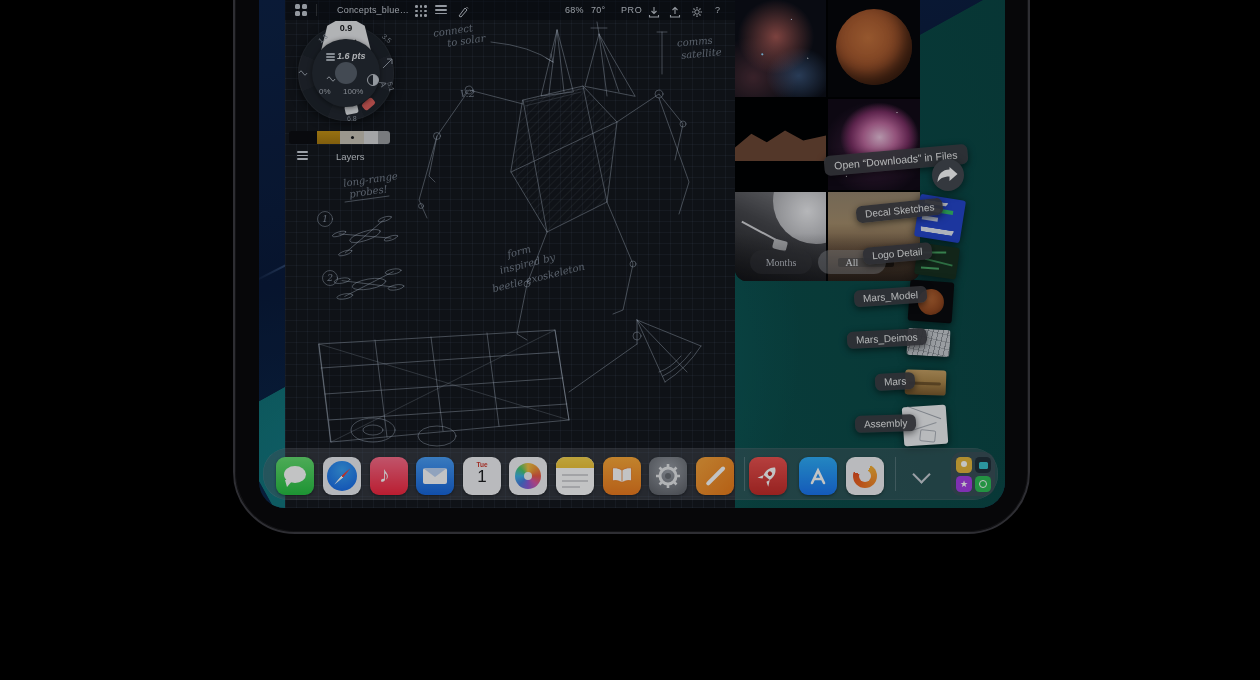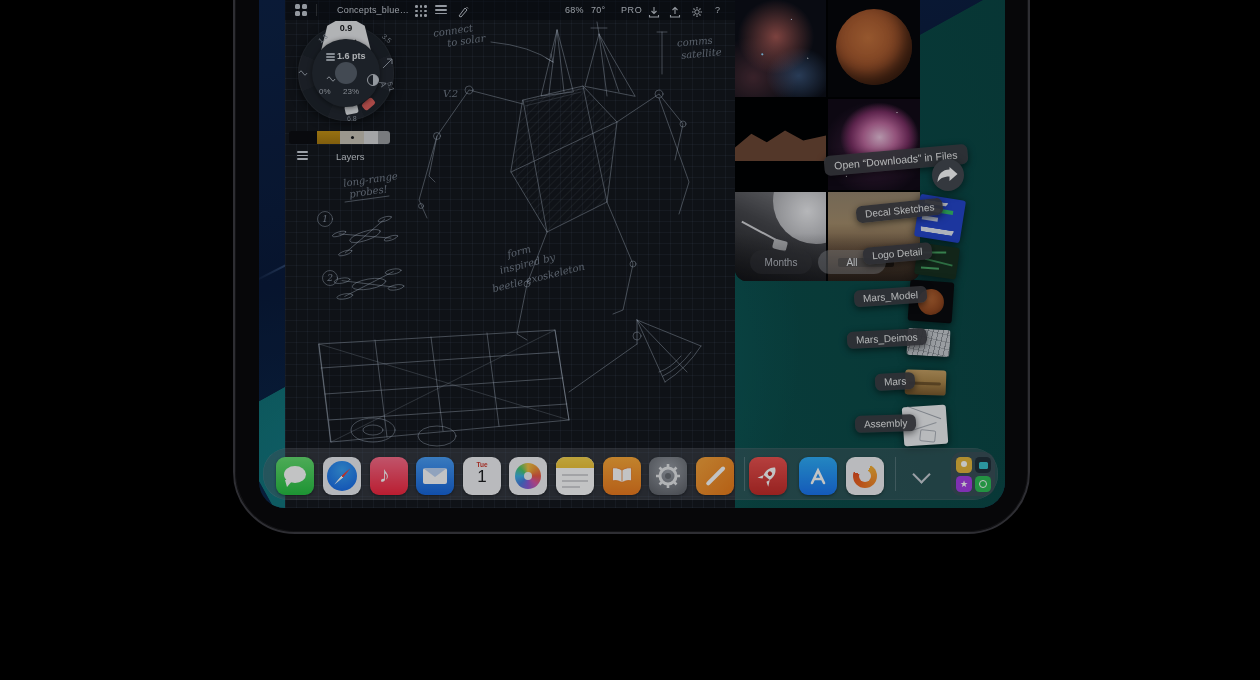--- a/index.html
+++ b/index.html
@@ -36,21 +36,21 @@
     background:conic-gradient(from -22.5deg,#23272e 0 45deg,#1e232a 0 90deg,#23272e 0 135deg,#1e232a 0 180deg,#23272e 0 225deg,#1e232a 0 270deg,#23272e 0 315deg,#1e232a 0 360deg);
     box-shadow:0 3px 10px rgba(0,0,0,.55),inset 0 0 0 1px rgba(255,255,255,.04);}
   .wheel-wedge{position:absolute;left:22px;top:-4px;width:52px;height:34px;background:#e9eaec;
     clip-path:polygon(14% 14%,30% 0,70% 0,86% 14%,100% 100%,0% 100%);text-align:center;}
   .wedge-size{font-size:9px;font-weight:bold;color:#17181a;display:block;margin-top:2px;}
   .wl{position:absolute;font-size:7px;color:#8d949e;}
   .wheel-inner{position:absolute;left:14px;top:14px;width:68px;height:68px;border-radius:50%;
     background:#262b32;box-shadow:0 1px 5px rgba(0,0,0,.5);}
   .wheel-knob{position:absolute;left:37px;top:37px;width:22px;height:22px;border-radius:50%;background:#58606b;}
   .stripes b{display:block;width:9px;height:1.6px;background:#aeb4bd;margin-bottom:1.4px;border-radius:1px;}
-  .pts{position:absolute;left:39px;top:26px;font-size:9px;font-weight:bold;color:#e4e7ea;}
+  .pts{position:absolute;left:39px;top:26px;font-size:9px;font-weight:bold;color:#e4e7ea;font-style:italic;}
   .pct{position:absolute;font-size:8px;color:#aeb4bd;}
   .contrast{position:absolute;left:69px;top:49px;width:10px;height:10px;border-radius:50%;
     border:1px solid #c3c8cf;background:linear-gradient(90deg,transparent 50%,#c3c8cf 50%);}
   .marker-red{position:absolute;left:64px;top:75px;width:13px;height:8px;border-radius:2.5px;background:#df605c;transform:rotate(-40deg);}
   .eraser{position:absolute;left:47px;top:80px;width:13px;height:9px;border-radius:2px;background:#e3e5e8;transform:rotate(-12deg);}
   
   .colorbar{position:absolute;left:4px;top:131px;width:101px;height:13px;border-radius:3px;overflow:hidden;display:flex;z-index:5;}
   .sw{height:100%;position:relative;}
   .sw .dot{position:absolute;left:50%;top:50%;width:3px;height:3px;margin:-1.5px;border-radius:50%;background:#17181a;}
   
@@ -58,21 +58,21 @@
   .burger b{display:block;width:11px;height:1.6px;background:#ced3da;margin-bottom:2px;border-radius:1px;}
   .layers-label{font-size:9.5px;color:#d3d7dd;margin-left:8px;padding-left:20px;}
   
   .hand{position:absolute;font:italic 10px "DejaVu Serif",serif;color:rgba(195,208,226,.55);white-space:nowrap;z-index:3;}
   
   .photos{position:absolute;left:476px;top:0;width:185px;height:281px;background:#000;z-index:10;
     border-radius:0 0 12px 12px;overflow:hidden;}
   .ph{position:absolute;overflow:hidden;}
   .ph-fade{position:absolute;left:0;bottom:0;width:100%;height:48px;
     background:linear-gradient(180deg,rgba(10,10,12,0) 0%,rgba(10,10,12,.55) 100%);}
-  .pill{position:absolute;bottom:7px;height:24px;border-radius:13px;display:flex;align-items:center;justify-content:center;font-size:10px;}
+  .pill{position:absolute;bottom:7px;height:24px;border-radius:13px;display:flex;align-items:center;justify-content:center;font-size:10px;font-family:Liberation Serif, serif;}
   .pill-months{left:15px;width:62px;background:rgba(55,55,60,.45);color:#b7bac1;}
   .pill-all{left:83px;width:68px;background:rgba(150,152,158,.45);color:#eceef1;}
   
   .tag{position:absolute;background:rgba(62,62,67,.94);color:#eceded;font-size:10px;padding:3px 9px;
     border-radius:6px;white-space:nowrap;box-shadow:0 2px 7px rgba(0,0,0,.55);z-index:30;}
   .thumb{position:absolute;z-index:29;box-shadow:0 2px 8px rgba(0,0,0,.6);border-radius:3px;}
   .share-btn{position:absolute;left:673px;top:159px;width:32px;height:32px;border-radius:50%;
     background:#45494f;z-index:31;box-shadow:0 2px 8px rgba(0,0,0,.5);}
   
   .dock{position:absolute;left:4px;top:448px;width:735px;height:52px;border-radius:25px;
@@ -156,21 +156,21 @@
       <g fill="rgba(200,212,230,0.6)" font-size="9" font-style="italic" text-anchor="middle" font-family="DejaVu Serif, serif">
         <text x="40" y="222">1</text>
         <text x="45" y="281">2</text>
       </g>
     </svg>
 
     <div class="hand" style="left:148px;top:25px;transform:rotate(-8deg)">connect</div>
     <div class="hand" style="left:162px;top:35px;transform:rotate(-8deg)">to solar</div>
     <div class="hand" style="left:392px;top:36px;transform:rotate(-5deg)">comms</div>
     <div class="hand" style="left:396px;top:48px;transform:rotate(-5deg)">satellite</div>
-    <div class="hand" style="left:158px;top:88px">V.2</div>
+    <div class="hand" style="left:175px;top:88px">V.2</div>
     <div class="hand" style="left:58px;top:174px;transform:rotate(-8deg)">long-range</div>
     <div class="hand" style="left:64px;top:186px;transform:rotate(-8deg)">probes!</div>
     <div class="hand" style="left:222px;top:246px;transform:rotate(-14deg)">form</div>
     <div class="hand" style="left:214px;top:258px;transform:rotate(-14deg)">inspired by</div>
     <div class="hand" style="left:206px;top:272px;transform:rotate(-14deg)">beetle exoskeleton</div>
 
     <div class="c-toolbar">
       <span class="tb-ic grid4" style="left:10px">
           <b></b>
           <b></b>
@@ -247,21 +247,21 @@
             <b></b>
             <b></b>
           </span>
       </div>
       <span class="pts">1.6 pts</span>
       <svg class="abs" style="left:28px;top:50px" width="12" height="8" viewBox="0 0 12 8">
           <path d="M1 4 q2 -4 4 0 t4 0" stroke="#aeb4bd" stroke-width="1" fill="none"></path>
         </svg>
       <span class="contrast"></span>
       <span class="pct" style="left:21px;top:62px">0%</span>
-      <span class="pct" style="left:45px;top:62px">23%</span>
+      <span class="pct" style="left:45px;top:62px">100%</span>
       <div class="wheel-knob"></div>
     </div>
 
     <div class="colorbar">
       <span class="sw" style="width:28px;background:#0d0d10"></span>
       <span class="sw" style="width:23px;background:linear-gradient(180deg,#c79414,#a97a10)"></span>
       <span class="sw" style="width:24px;background:#ccc5b8">
           <span class="dot"></span>
         </span>
       <span class="sw" style="width:14px;background:#d8d8d9"></span>

